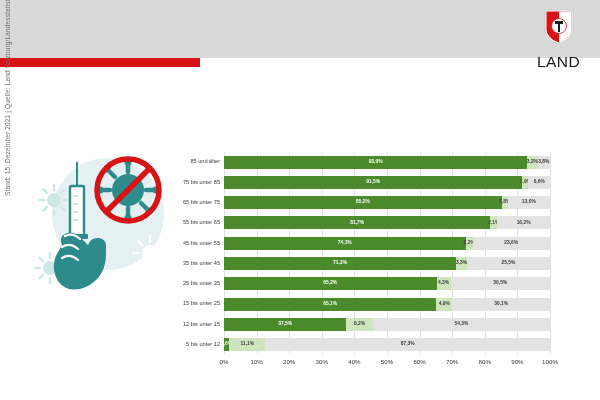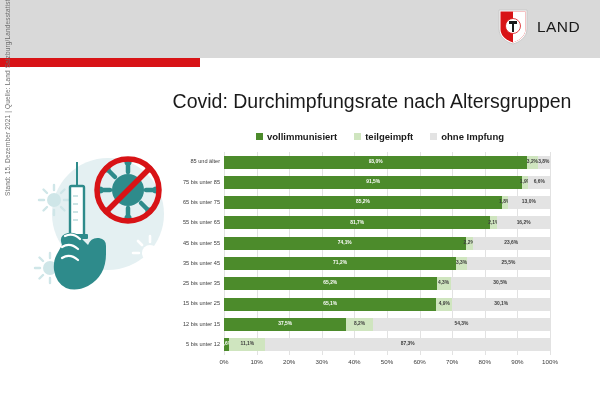--- a/index.html
+++ b/index.html
@@ -15,21 +15,21 @@
   .header-band {
     position: absolute; left: 0; top: 0; width: 600px; height: 58px;
     background: #d9d9d9;
   }
   .header-red {
     position: absolute; left: 0; top: 58px; width: 200px; height: 9px;
     background: #d81316;
   }
   .logo {
     position: absolute; right: 20px; top: 9px;
-    display: flex; align-items: center; gap: 9px;
+    display: flex; align-items: center; gap: 9px; flex-direction: column;
   }
   .logo-shield { width: 30px; height: 36px; display: block; }
   .logo-text { line-height: 1.02; }
   .logo-line {
     font-size: 15.5px; font-weight: 400; letter-spacing: .4px;
     color: #1a1a1a; display: block; white-space: nowrap;
   }
   .logo-underline {
     margin-top: 3px; width: 84px; height: 3.5px; background: #d81316;
   }
@@ -173,36 +173,21 @@
       </g>
       <circle cx="96" cy="40" r="31" fill="none" stroke="#d81316" stroke-width="5.5"></circle>
       <line x1="74" y1="62" x2="118" y2="18" stroke="#d81316" stroke-width="5.5"></line>
     </g>
     <g>
       <path d="M30 95 q-4-10 6-12 q8-1 12 4 l8 8 q3-8 11-7 q7 1 7 8 v8 q0 22-18 32 q-12 6-22 2 q-10-5-12-18 q-1-9 3-16 z" fill="#2e8b8b"></path>
       <path d="M33 86 q8-4 15 3 M30 97 q8-5 16 2 M30 108 q8-5 16 2" fill="none" stroke="#ffffff" stroke-width="2.2" stroke-linecap="round"></path>
     </g>
   </svg>
 
-  <div class="chart-title">Covid: Durchimpfungsrate nach Altersgruppen</div>
-
-  <div class="legend">
-    <span class="legend-item">
-      <span class="legend-swatch" style="background:#4c8b2b"></span>
-      <span class="legend-label">vollimmunisiert</span>
-    </span>
-    <span class="legend-item">
-      <span class="legend-swatch" style="background:#cfe5bf"></span>
-      <span class="legend-label">teilgeimpft</span>
-    </span>
-    <span class="legend-item">
-      <span class="legend-swatch" style="background:#e3e3e3"></span>
-      <span class="legend-label">ohne Impfung</span>
-    </span>
-  </div>
+
 
   <div class="chart">
     <div class="plot" id="plot">
         <div class="gridline" style="left: 0px;"></div>
         <div class="gridline" style="left: 32.6px;"></div>
         <div class="gridline" style="left: 65.2px;"></div>
         <div class="gridline" style="left: 97.8px;"></div>
         <div class="gridline" style="left: 130.4px;"></div>
         <div class="gridline" style="left: 163px;"></div>
         <div class="gridline" style="left: 195.6px;"></div>

